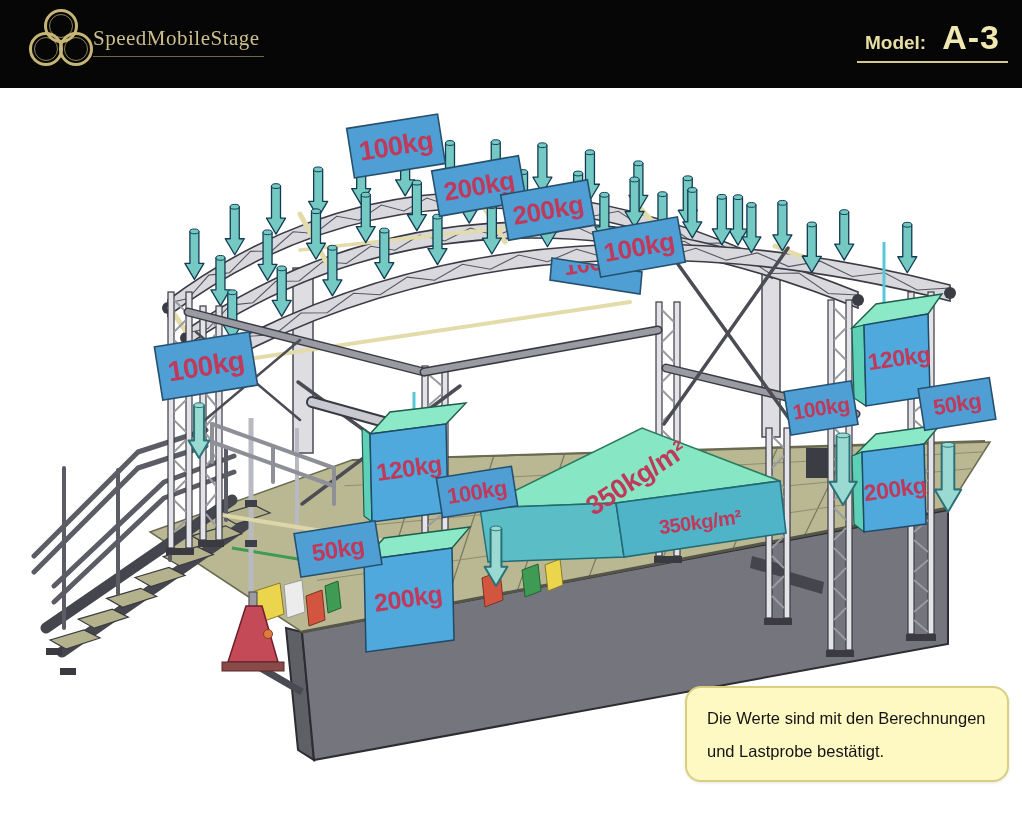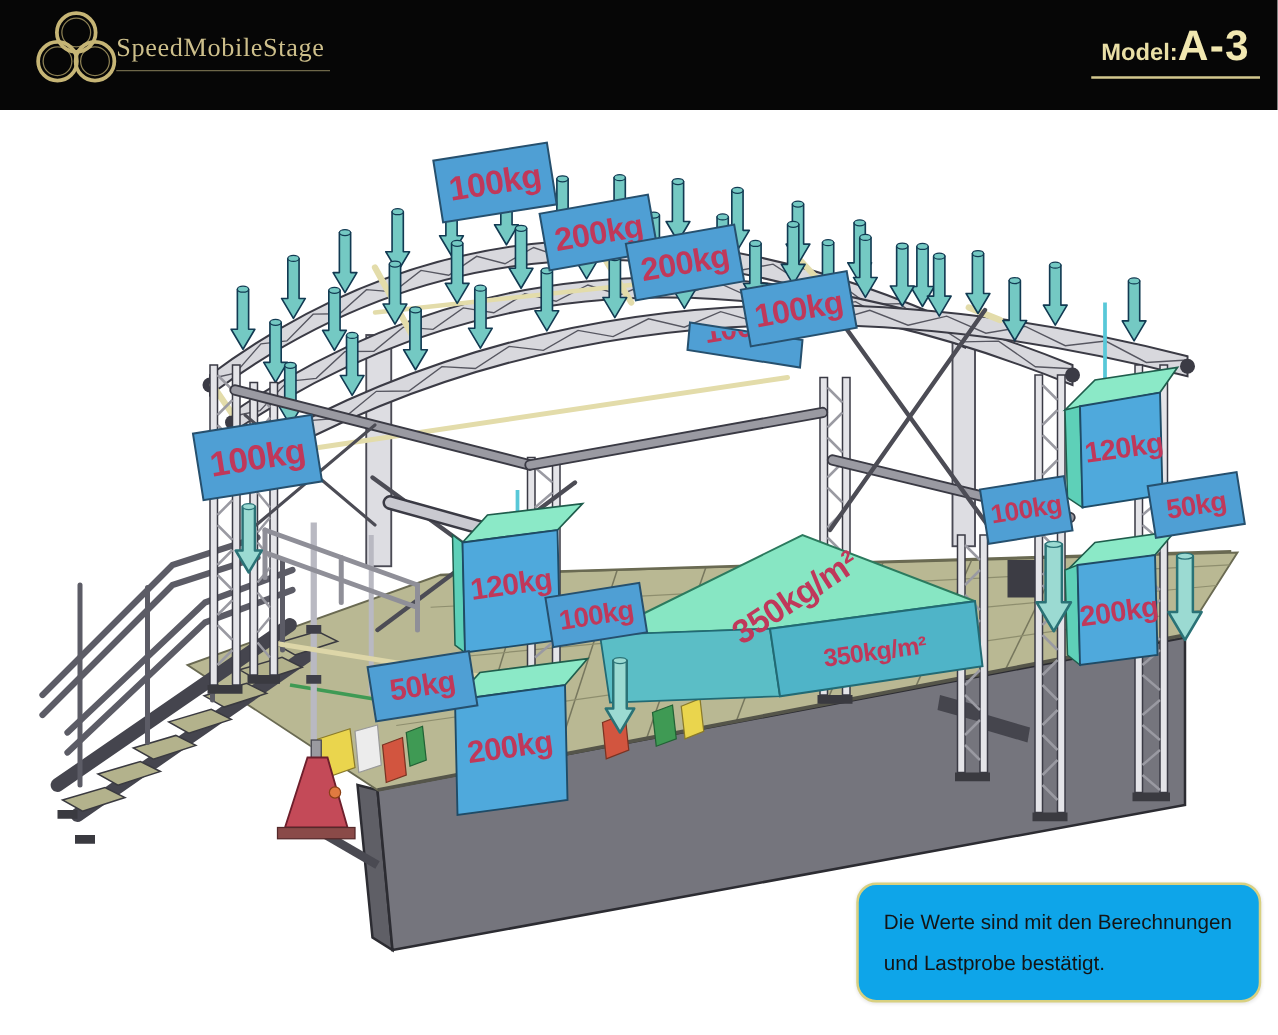--- a/index.html
+++ b/index.html
@@ -7,23 +7,23 @@
   #stage-wrap{position:relative;width:1022px;height:828px;background:#fff;}
   
   #header{position:absolute;left:0;top:0;width:1022px;height:88px;background:#060606;padding-left:12px;}
   #logo-rings{position:absolute;left:18px;top:4px;}
   #brand{position:absolute;left:93px;top:26px;color:#cdbf8b;font-size:21px;letter-spacing:.5px;
     font-family:"Liberation Serif",serif;}
   #brand span{border-bottom:1px solid #6e6749;padding-bottom:6px;padding-right:4px;}
   #model-box{position:absolute;right:26px;top:20px;display:flex;align-items:flex-end;
     border-bottom:2px solid #d2c78e;padding:0 8px 7px 8px;}
   #model-label{color:#e9dfa6;font-size:19px;font-weight:bold;}
-  #model-value{color:#f1e7b0;font-size:34px;font-weight:bold;letter-spacing:1px;line-height:1;}
+  #model-value{color:#f1e7b0;font-size:34px;font-weight:bold;letter-spacing:1px;line-height:1;margin-left:16px;}
   
-  #note-box{position:absolute;left:685px;top:706px;width:324px;height:96px;background:#0ea5e9;
+  #note-box{position:absolute;left:685px;top:686px;width:324px;height:96px;background:#fef9c3;
     border:2px solid #d8d080;border-radius:16px;box-shadow:0 1px 3px rgba(0,0,0,.10);
     padding:14px 20px;box-sizing:border-box;}
   #note-box p{margin:0;color:#141414;font-size:16.5px;line-height:33px;}
   
   #diagram{position:absolute;left:0;top:0;}
   text.load{fill:#c0385a;font-weight:bold;font-family:"Liberation Sans",sans-serif;
     text-anchor:middle;dominant-baseline:central;letter-spacing:-0.5px;}
   .panel{fill:#4f9fd4;stroke:#26506e;stroke-width:1.6;}
   .boxtop{fill:#8be9c7;stroke:#1f5d4c;stroke-width:1.4;}
   .boxside{fill:#5ed0b8;stroke:#1f5d4c;stroke-width:1.2;}

